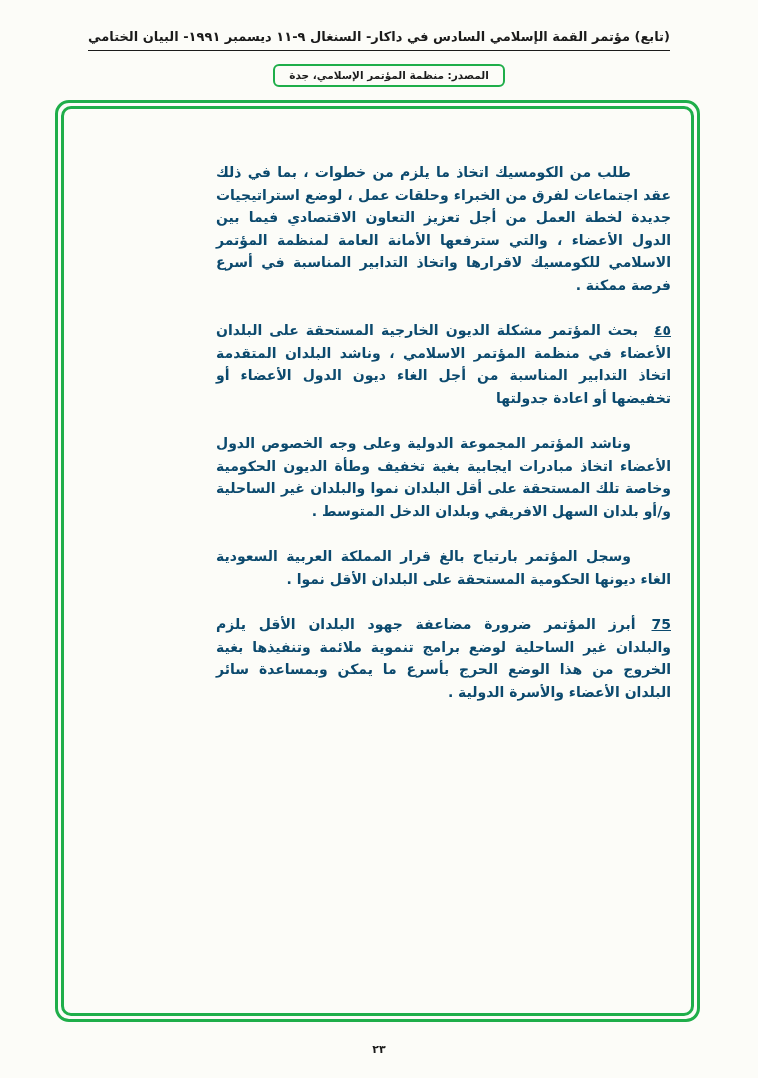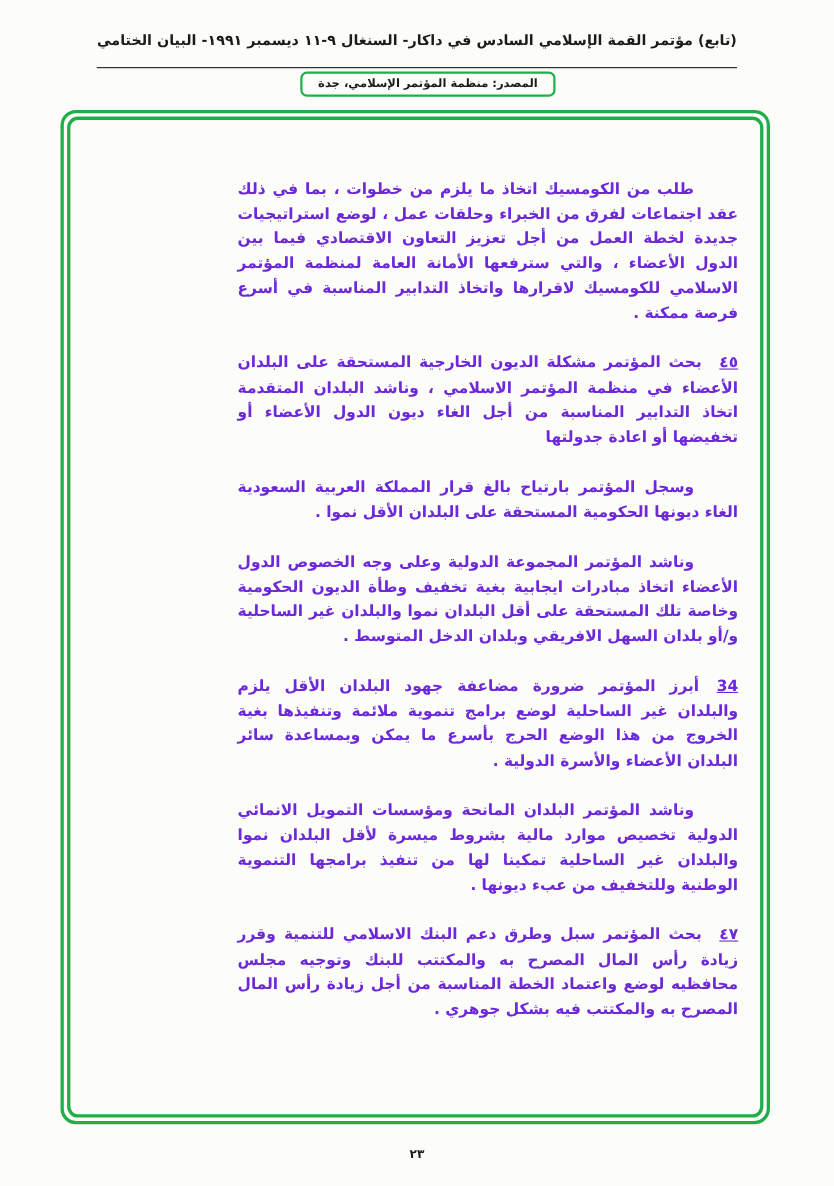--- a/index.html
+++ b/index.html
@@ -14,21 +14,21 @@
 
   
   .doc-header { position: absolute; top: 26px; left: 0; right: 0; text-align: center; }
   .title-text {
     display: inline-block;
     direction: rtl;
     font-size: 13px;
     font-weight: bold;
     letter-spacing: 0.2px;
     border-bottom: 1.6px solid #1b1b1b;
-    padding-bottom: 16px;
+    padding-bottom: 6px;
   }
   .source-wrap { position: absolute; top: 64px; left: 0; right: 0; text-align: center; padding-left: 20px; }
   .source-box {
     display: inline-block;
     direction: rtl;
     border: 2.5px solid var(--green, #1fae4a);
     border-radius: 6px;
     padding: 3px 14px 4px 14px;
     font-size: 10.5px;
     font-weight: bold;
@@ -54,21 +54,21 @@
   .content {
     direction: rtl;
     margin: 52px 30px 0 150px; 
     margin-right: 30px;
     margin-left: 152px;
     width: 455px;
     font-size: 14px;
     font-weight: bold;
     line-height: 22.5px;
     text-align: justify;
-    color: #6d28d9;
+    color: #0c4a6e;
   }
   .para { margin-bottom: 23px; }
   .para.first-indent { text-indent: 40px; }
   .num { margin-left: 16px; text-decoration: underline; }
 
   
   .doc-footer { position: absolute; top: 1038px; left: 0; right: 0; text-align: center; }
   .page-num { font-size: 11px; font-weight: bold; letter-spacing: 2px; }
 </style>
 </head>
@@ -92,38 +92,32 @@
 
         <p class="para first-indent">
           <span>طلب من الكومسيك اتخاذ ما يلزم من خطوات ، بما في ذلك عقد اجتماعات لفرق من الخبراء وحلقات عمل ، لوضع استراتيجيات جديدة لخطة العمل من أجل تعزيز التعاون الاقتصادي فيما بين الدول الأعضاء ، والتي سترفعها الأمانة العامة لمنظمة المؤتمر الاسلامي للكومسيك لاقرارها واتخاذ التدابير المناسبة في أسرع فرصة ممكنة .</span>
         </p>
 
         <p class="para">
           <span class="num">٤٥</span><span>بحث المؤتمر مشكلة الديون الخارجية المستحقة على البلدان الأعضاء في منظمة المؤتمر الاسلامي ، وناشد البلدان المتقدمة اتخاذ التدابير المناسبة من أجل الغاء ديون الدول الأعضاء أو تخفيضها أو اعادة جدولتها</span>
         </p>
 
         <p class="para first-indent">
+          <span>وناشد المؤتمر المجموعة الدولية وعلى وجه الخصوص الدول الأعضاء اتخاذ مبادرات ايجابية بغية تخفيف وطأة الديون الحكومية وخاصة تلك المستحقة على أقل البلدان نموا والبلدان غير الساحلية و/أو بلدان السهل الافريقي وبلدان الدخل المتوسط .</span>
+        </p>
+
+        <p class="para first-indent">
           <span>وسجل المؤتمر بارتياح بالغ قرار المملكة العربية السعودية الغاء ديونها الحكومية المستحقة على البلدان الأقل نموا .</span>
         </p>
 
-        <p class="para first-indent">
-          <span>وناشد المؤتمر المجموعة الدولية وعلى وجه الخصوص الدول الأعضاء اتخاذ مبادرات ايجابية بغية تخفيف وطأة الديون الحكومية وخاصة تلك المستحقة على أقل البلدان نموا والبلدان غير الساحلية و/أو بلدان السهل الافريقي وبلدان الدخل المتوسط .</span>
+        <p class="para">
+          <span class="num">75</span><span>أبرز المؤتمر ضرورة مضاعفة جهود البلدان الأقل يلزم والبلدان غير الساحلية لوضع برامج تنموية ملائمة وتنفيذها بغية الخروج من هذا الوضع الحرج بأسرع ما يمكن وبمساعدة سائر البلدان الأعضاء والأسرة الدولية .</span>
         </p>
 
-        <p class="para">
-          <span class="num">34</span><span>أبرز المؤتمر ضرورة مضاعفة جهود البلدان الأقل يلزم والبلدان غير الساحلية لوضع برامج تنموية ملائمة وتنفيذها بغية الخروج من هذا الوضع الحرج بأسرع ما يمكن وبمساعدة سائر البلدان الأعضاء والأسرة الدولية .</span>
-        </p>
 
-        <p class="para first-indent">
-          <span>وناشد المؤتمر البلدان المانحة ومؤسسات التمويل الانمائي الدولية تخصيص موارد مالية بشروط ميسرة لأقل البلدان نموا والبلدان غير الساحلية تمكينا لها من تنفيذ برامجها التنموية الوطنية وللتخفيف من عبء ديونها .</span>
-        </p>
-
-        <p class="para">
-          <span class="num">٤٧</span><span>بحث المؤتمر سبل وطرق دعم البنك الاسلامي للتنمية وقرر زيادة رأس المال المصرح به والمكتتب للبنك وتوجيه مجلس محافظيه لوضع واعتماد الخطة المناسبة من أجل زيادة رأس المال المصرح به والمكتتب فيه بشكل جوهري .</span>
-        </p>
 
       </div>
     </div>
   </div>
 
   <footer class="doc-footer">
     <span class="page-num">٢٣</span>
   </footer>
 
 </div>

